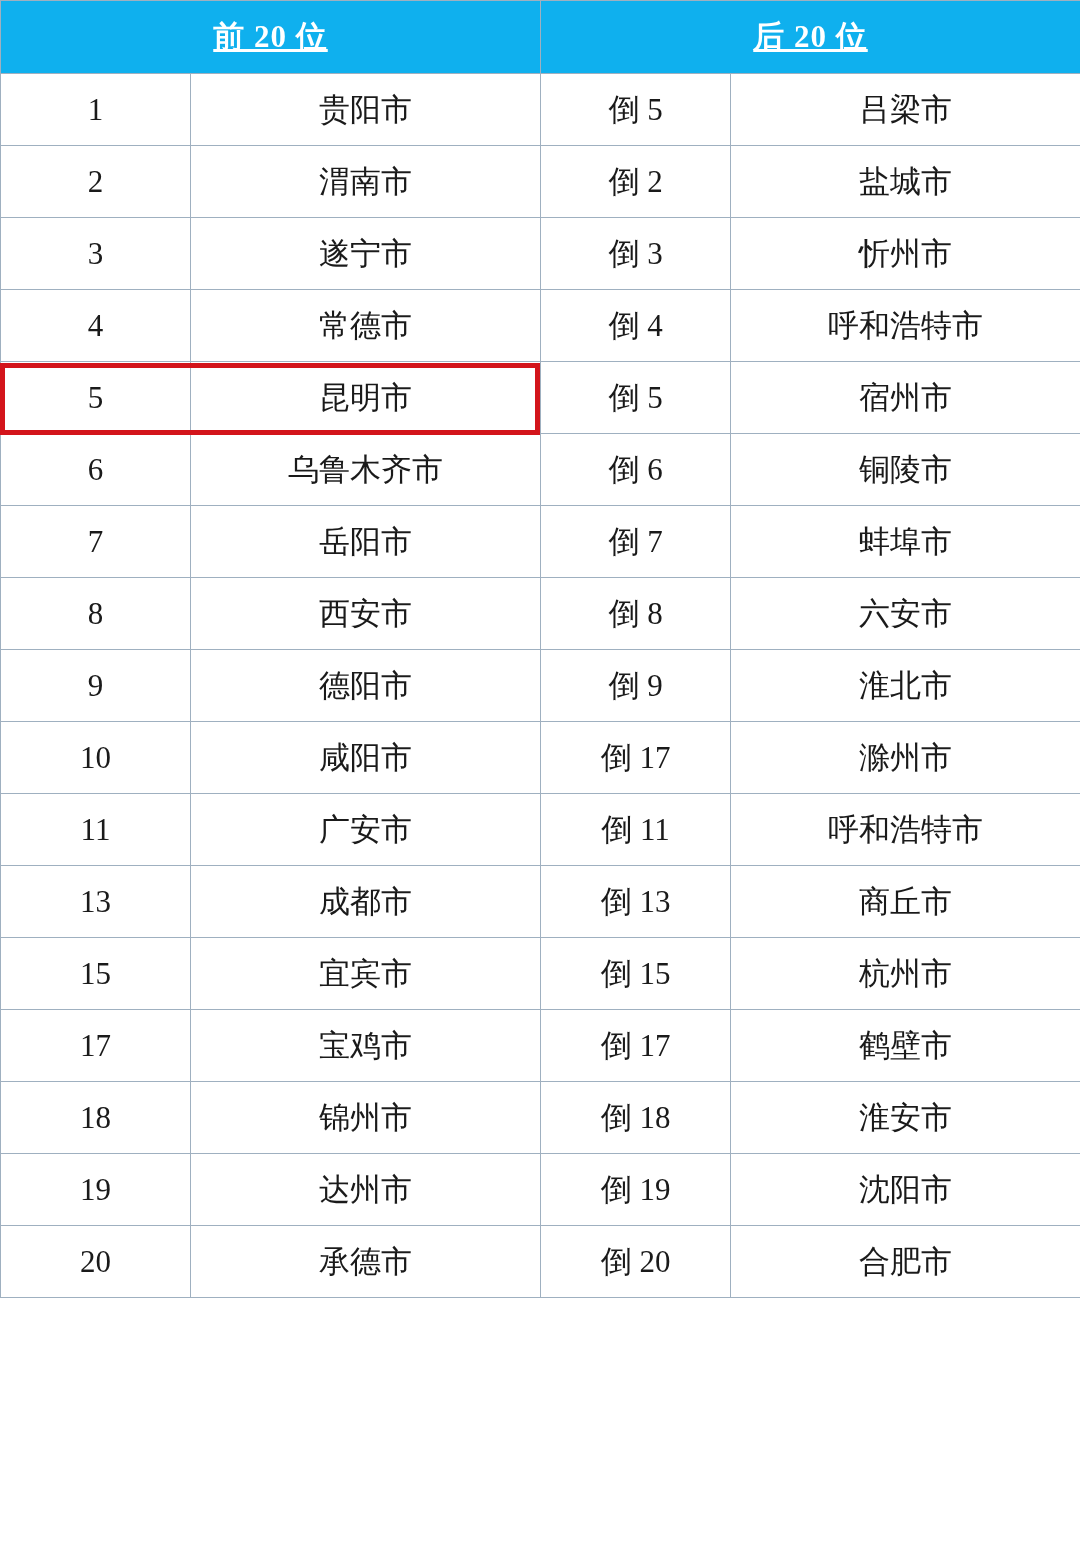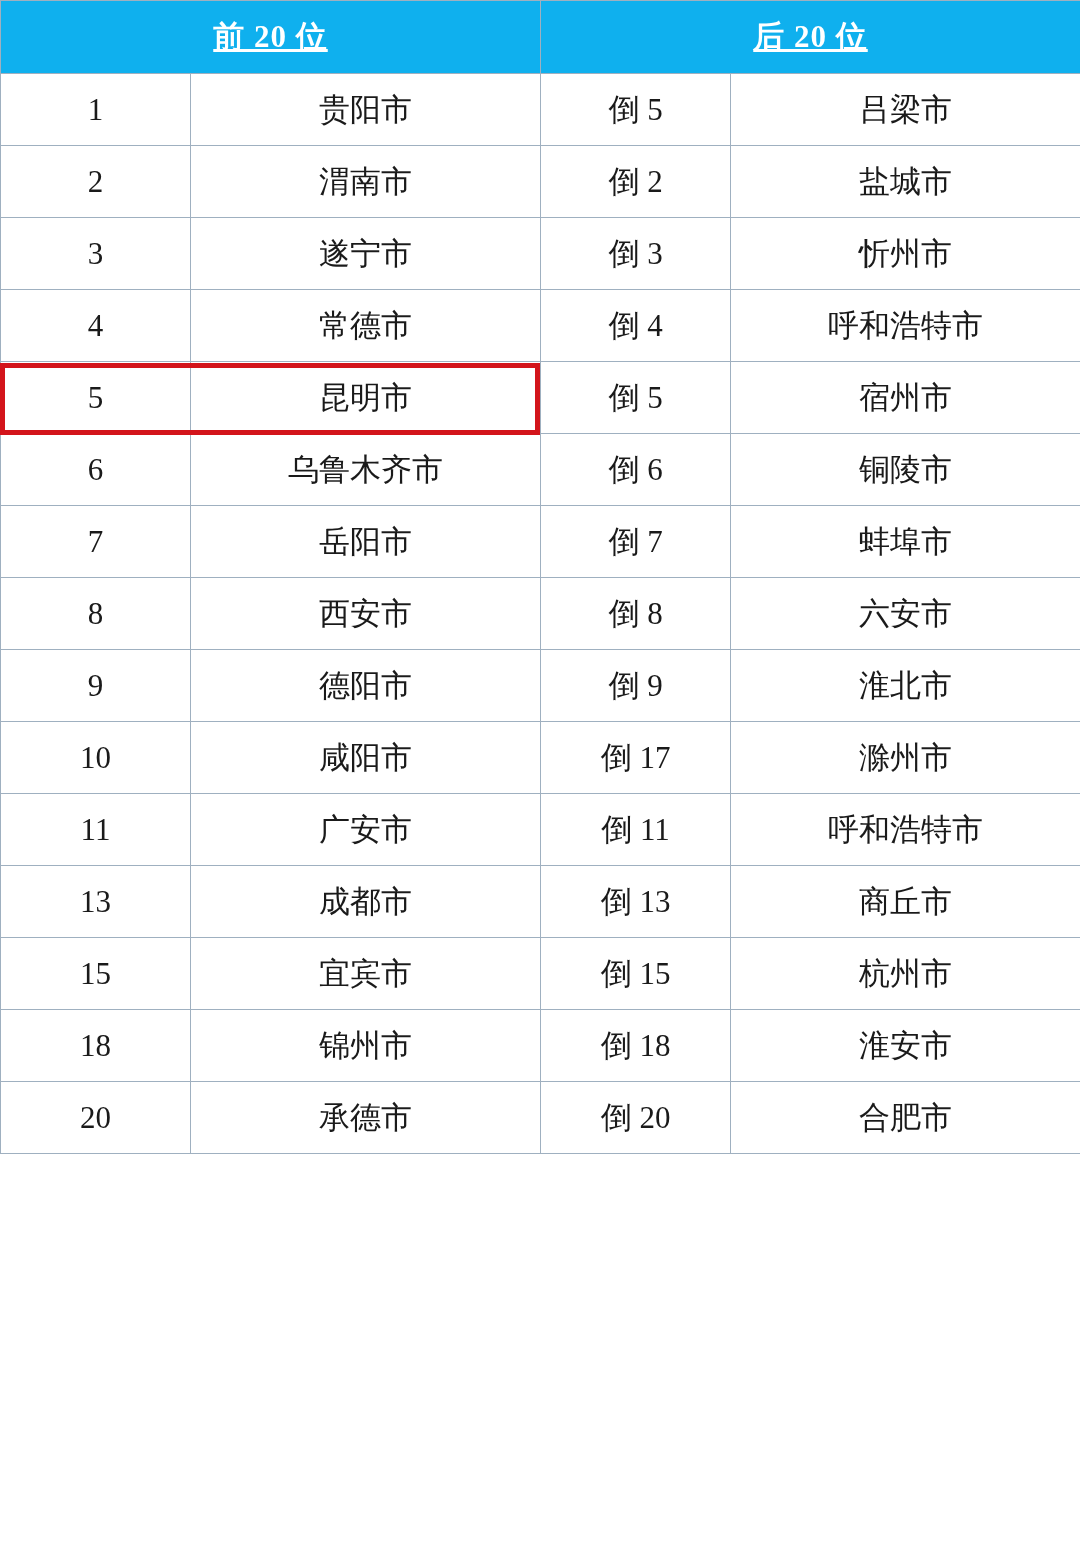--- a/index.html
+++ b/index.html
@@ -162,24 +162,36 @@
           <td class="rank-cell">倒 13</td>
           <td class="city-cell">商丘市</td>
         </tr>
         <tr class="data-row">
           <td class="rank-cell">15</td>
           <td class="city-cell">宜宾市</td>
           <td class="rank-cell">倒 15</td>
           <td class="city-cell">杭州市</td>
         </tr>
         <tr class="data-row">
+          <td class="rank-cell">17</td>
+          <td class="city-cell">宝鸡市</td>
+          <td class="rank-cell">倒 17</td>
+          <td class="city-cell">鹤壁市</td>
+        </tr>
+        <tr class="data-row">
           <td class="rank-cell">18</td>
           <td class="city-cell">锦州市</td>
           <td class="rank-cell">倒 18</td>
           <td class="city-cell">淮安市</td>
+        </tr>
+        <tr class="data-row">
+          <td class="rank-cell">19</td>
+          <td class="city-cell">达州市</td>
+          <td class="rank-cell">倒 19</td>
+          <td class="city-cell">沈阳市</td>
         </tr>
         <tr class="data-row">
           <td class="rank-cell">20</td>
           <td class="city-cell">承德市</td>
           <td class="rank-cell">倒 20</td>
           <td class="city-cell">合肥市</td>
         </tr>
       </tbody>
   </table>
 </div>

